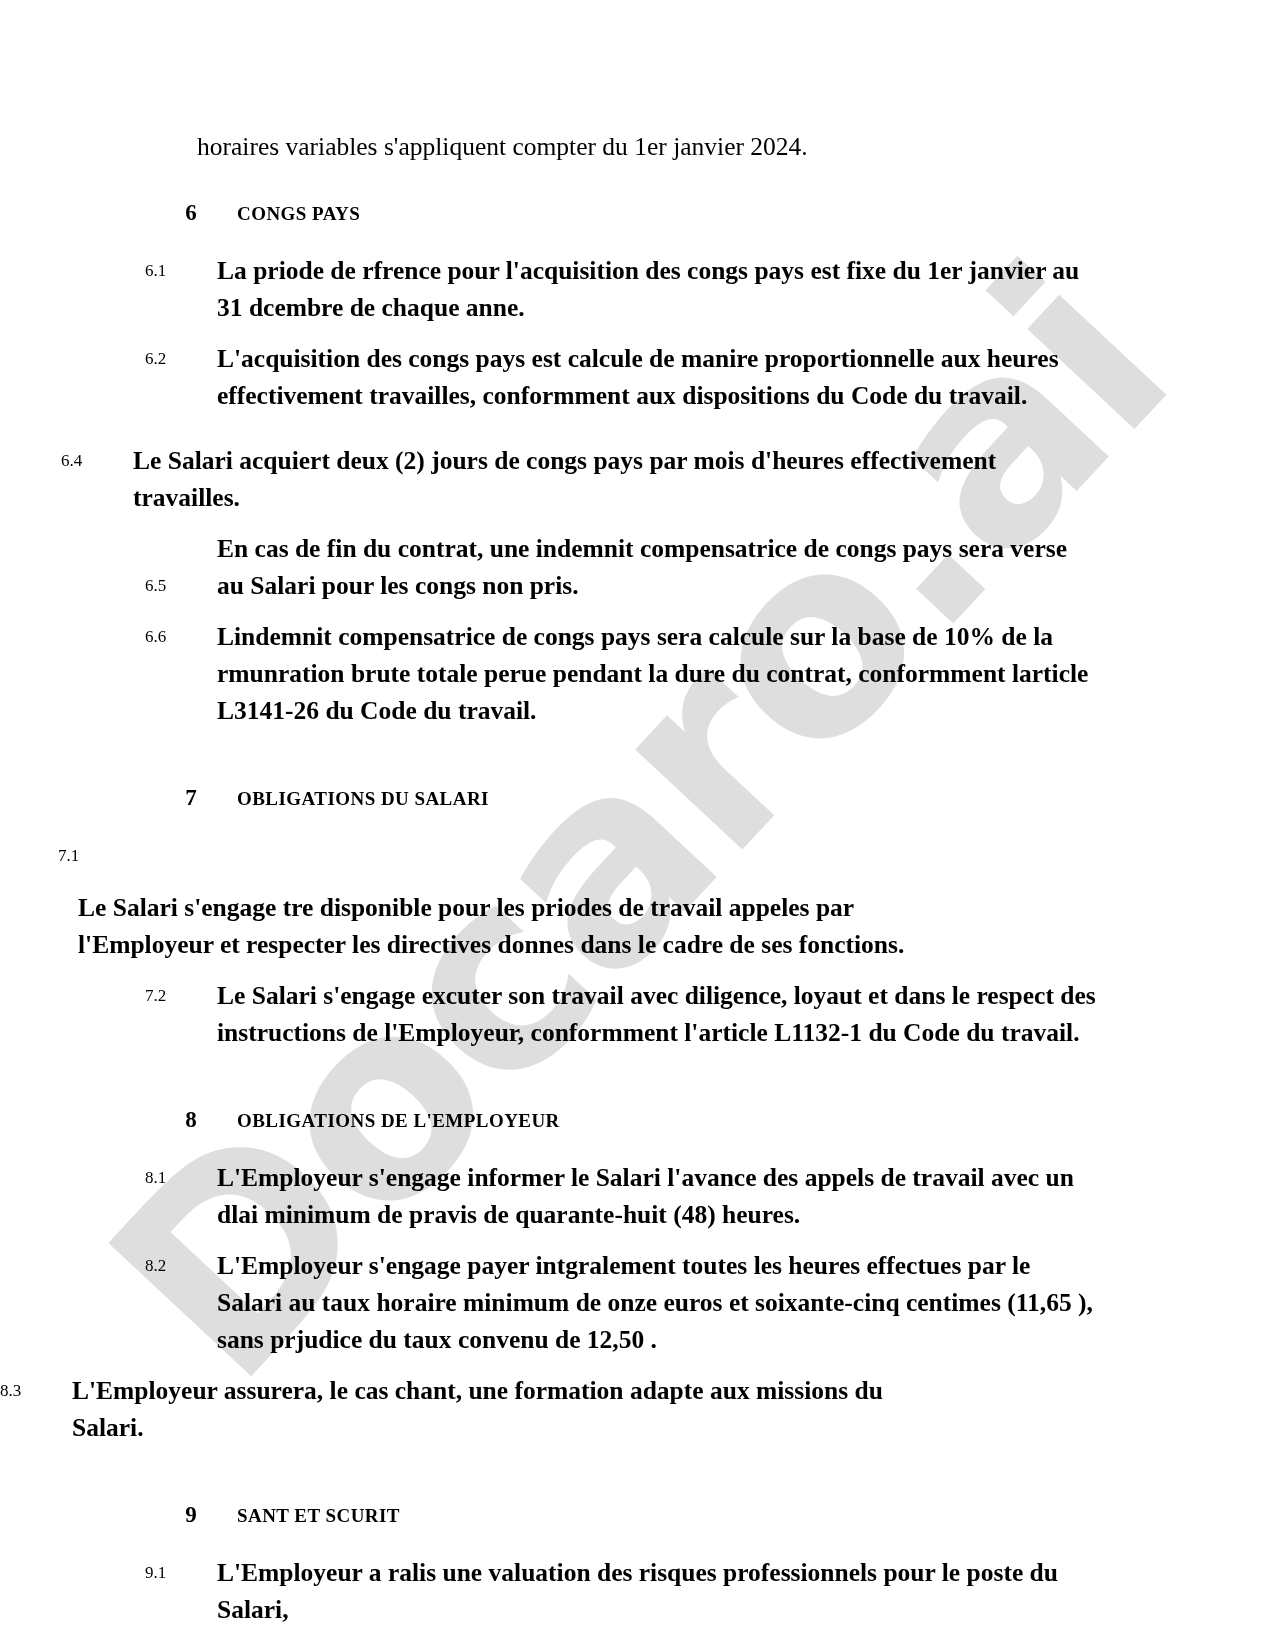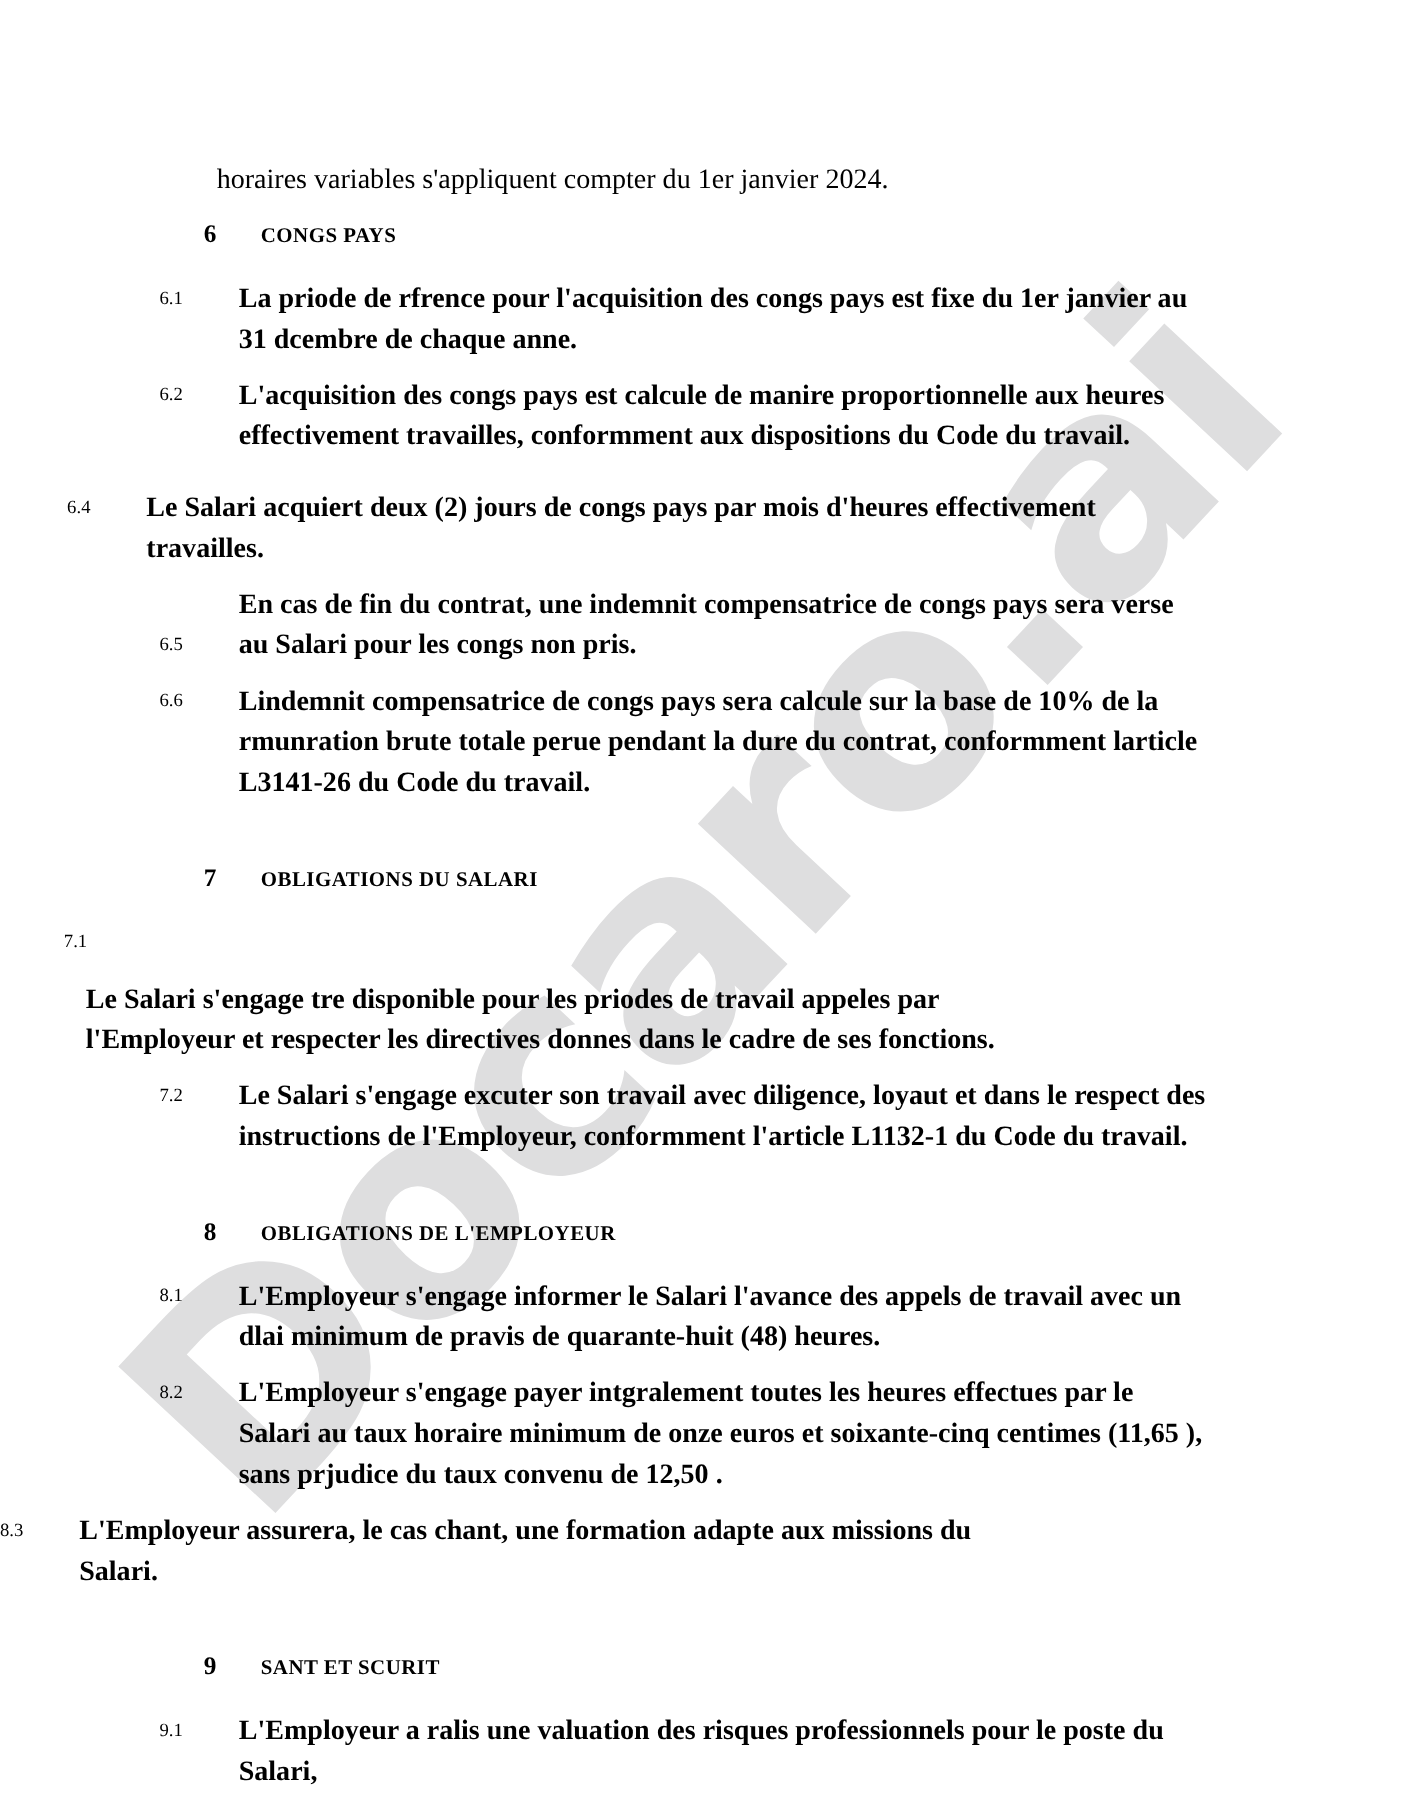--- a/index.html
+++ b/index.html
@@ -48,21 +48,21 @@
     position: absolute;
     left: 0;
     top: 0;
     width: 1275px;
     z-index: 1;
   }
 
   .intro-line {
     position: absolute;
     left: 197px;
-    top: 120px;
+    top: 104px;
     width: 880px;
     font-size: 25.5px;
     line-height: 34px;
   }
 
   .body-block {
     position: absolute;
     left: 0;
     top: 200px;
     width: 1275px;

